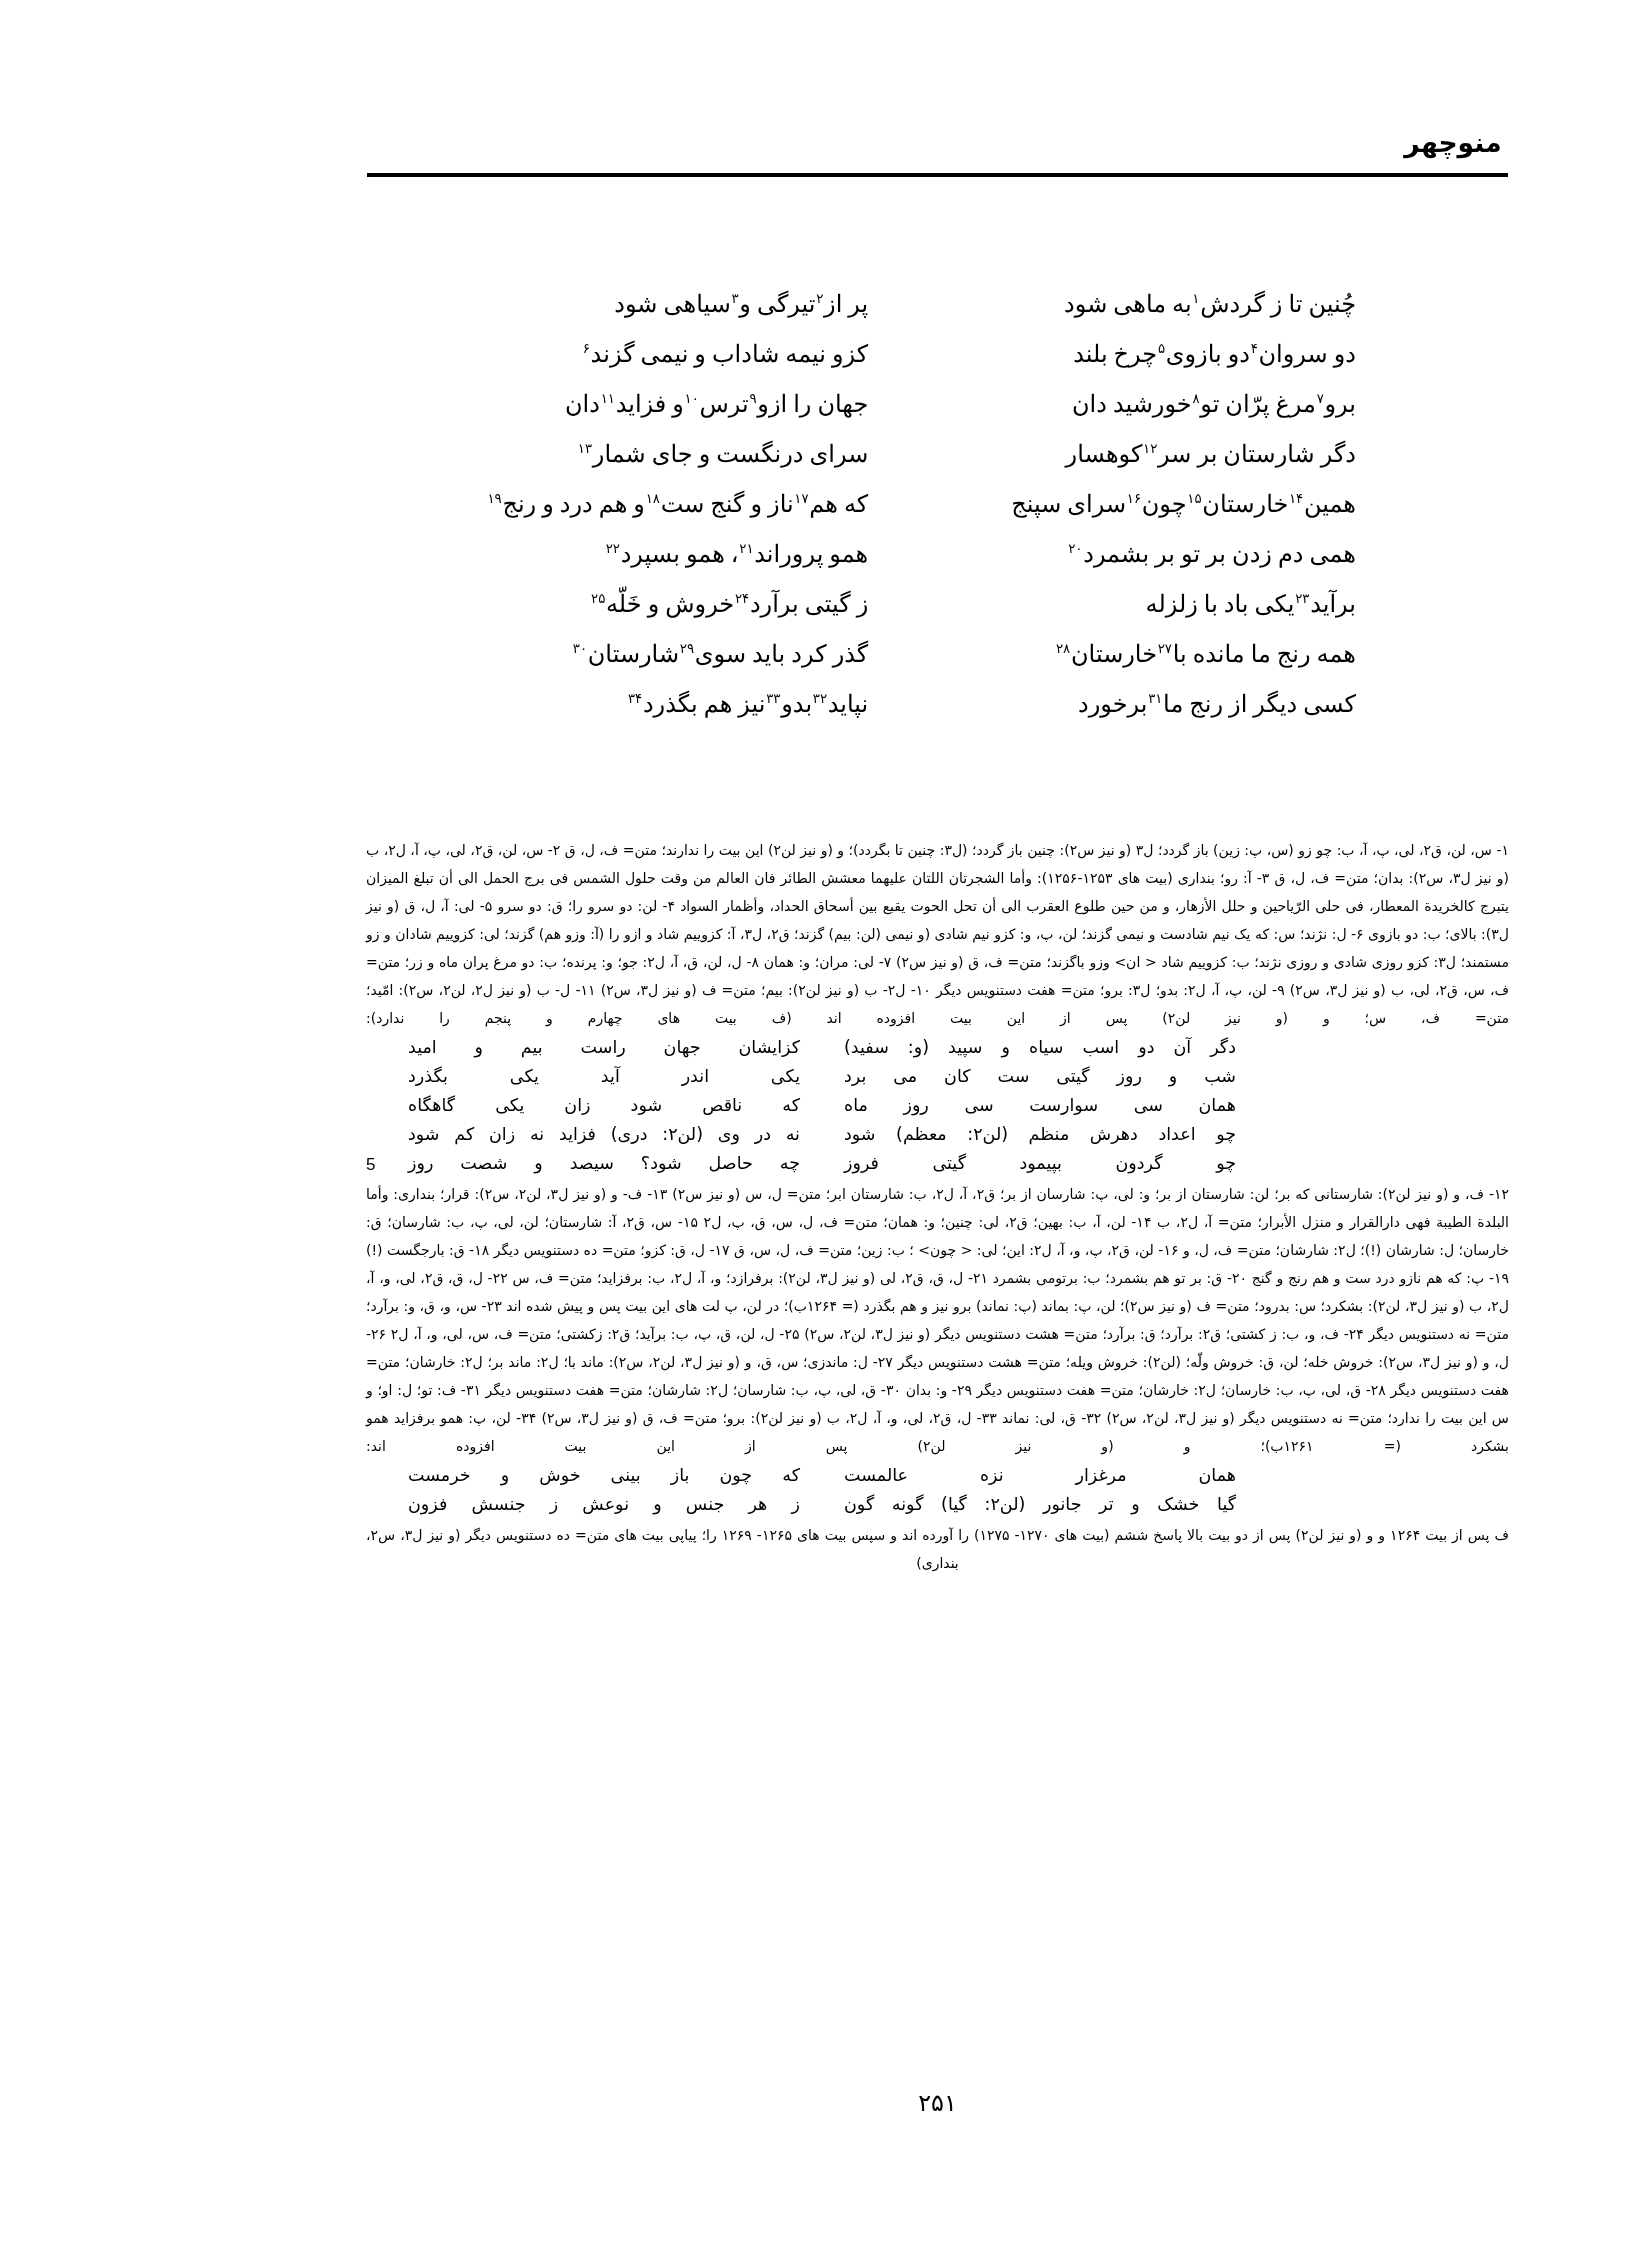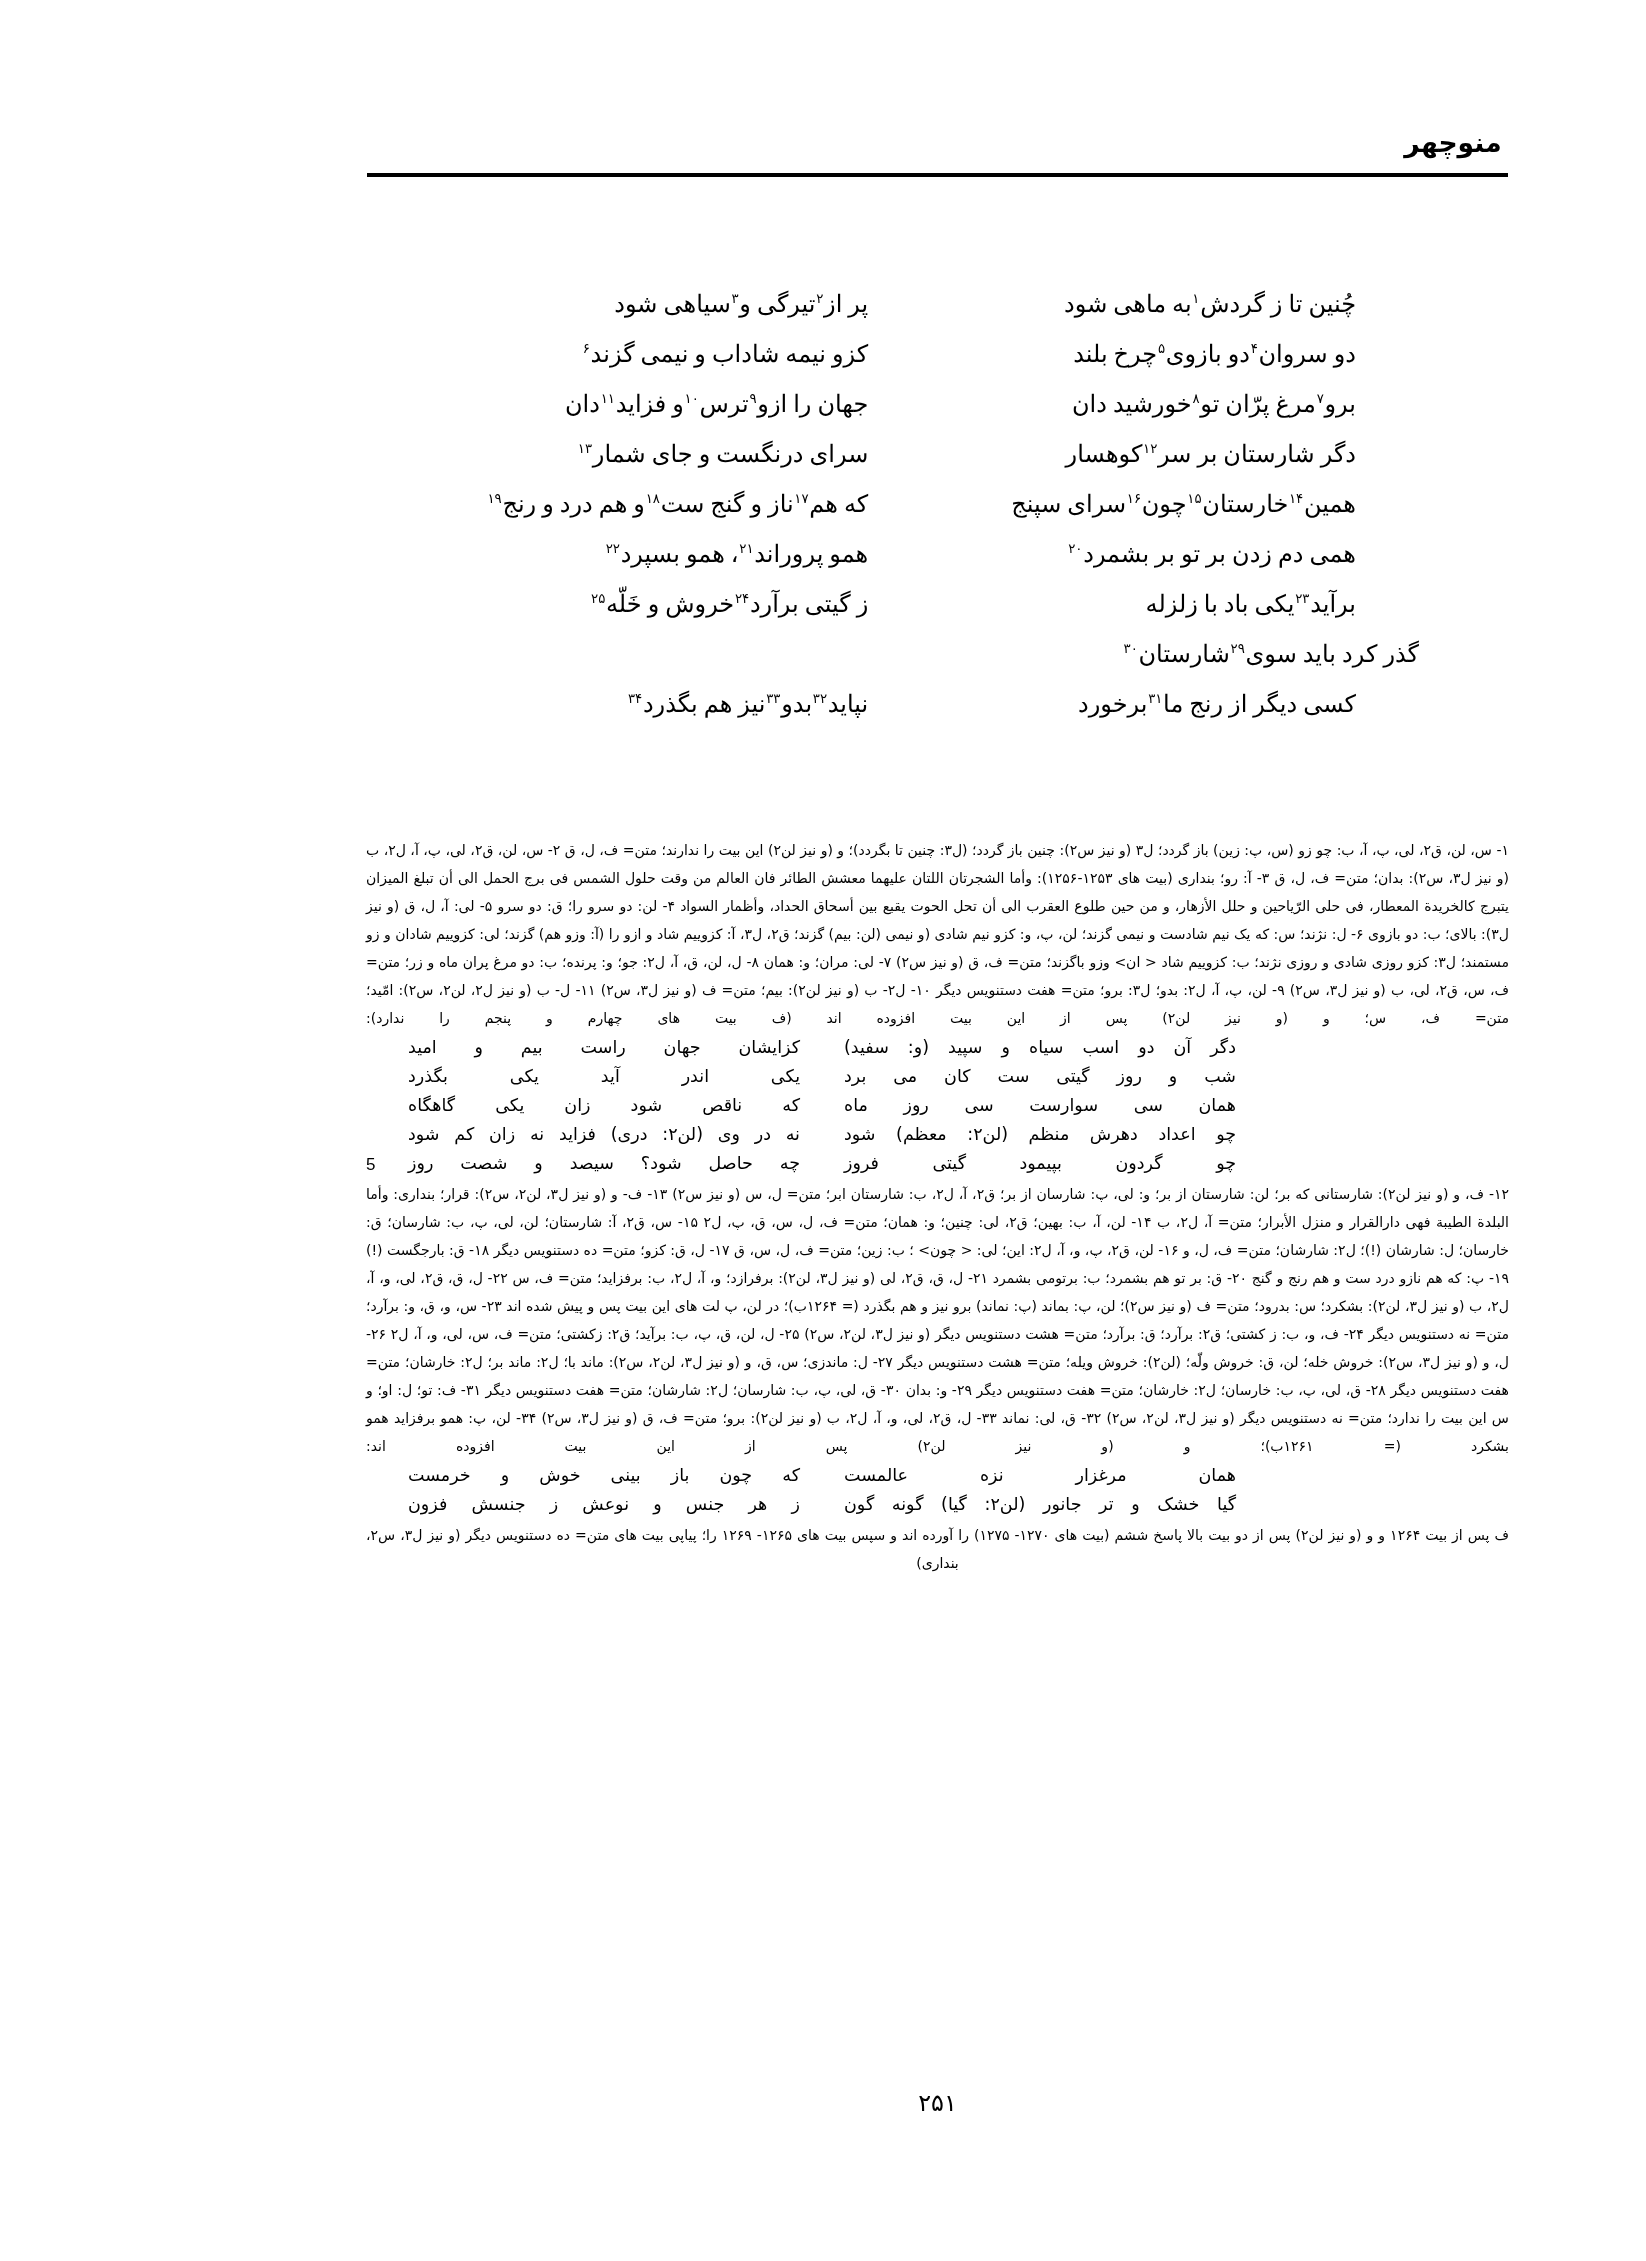--- a/index.html
+++ b/index.html
@@ -242,20 +242,23 @@
     <div class="verse-line">
       <div class="hemistich h1">
         <span class="w">برآید</span><sup class="fn">۲۳</sup><span class="w"> یکی باد با زلزله</span>
       </div>
       <div class="hemistich h2">
         <span class="w">ز گیتی برآرد</span><sup class="fn">۲۴</sup><span class="w"> خروش و خَلّه</span><sup class="fn">۲۵</sup>
       </div>
     </div>
 
     <div class="verse-line">
+      <div class="hemistich h1">
+        <span class="w">همه رنج ما مانده با</span><sup class="fn">۲۷</sup><span class="w"> خارستان</span><sup class="fn">۲۸</sup>
+      </div>
       <div class="hemistich h2">
         <span class="w">گذر کرد باید سوی</span><sup class="fn">۲۹</sup><span class="w"> شارستان</span><sup class="fn">۳۰</sup>
       </div>
     </div>
 
     <div class="verse-line">
       <div class="hemistich h1">
         <span class="w">کسی دیگر از رنج ما</span><sup class="fn">۳۱</sup><span class="w"> برخورد</span>
       </div>
       <div class="hemistich h2">

